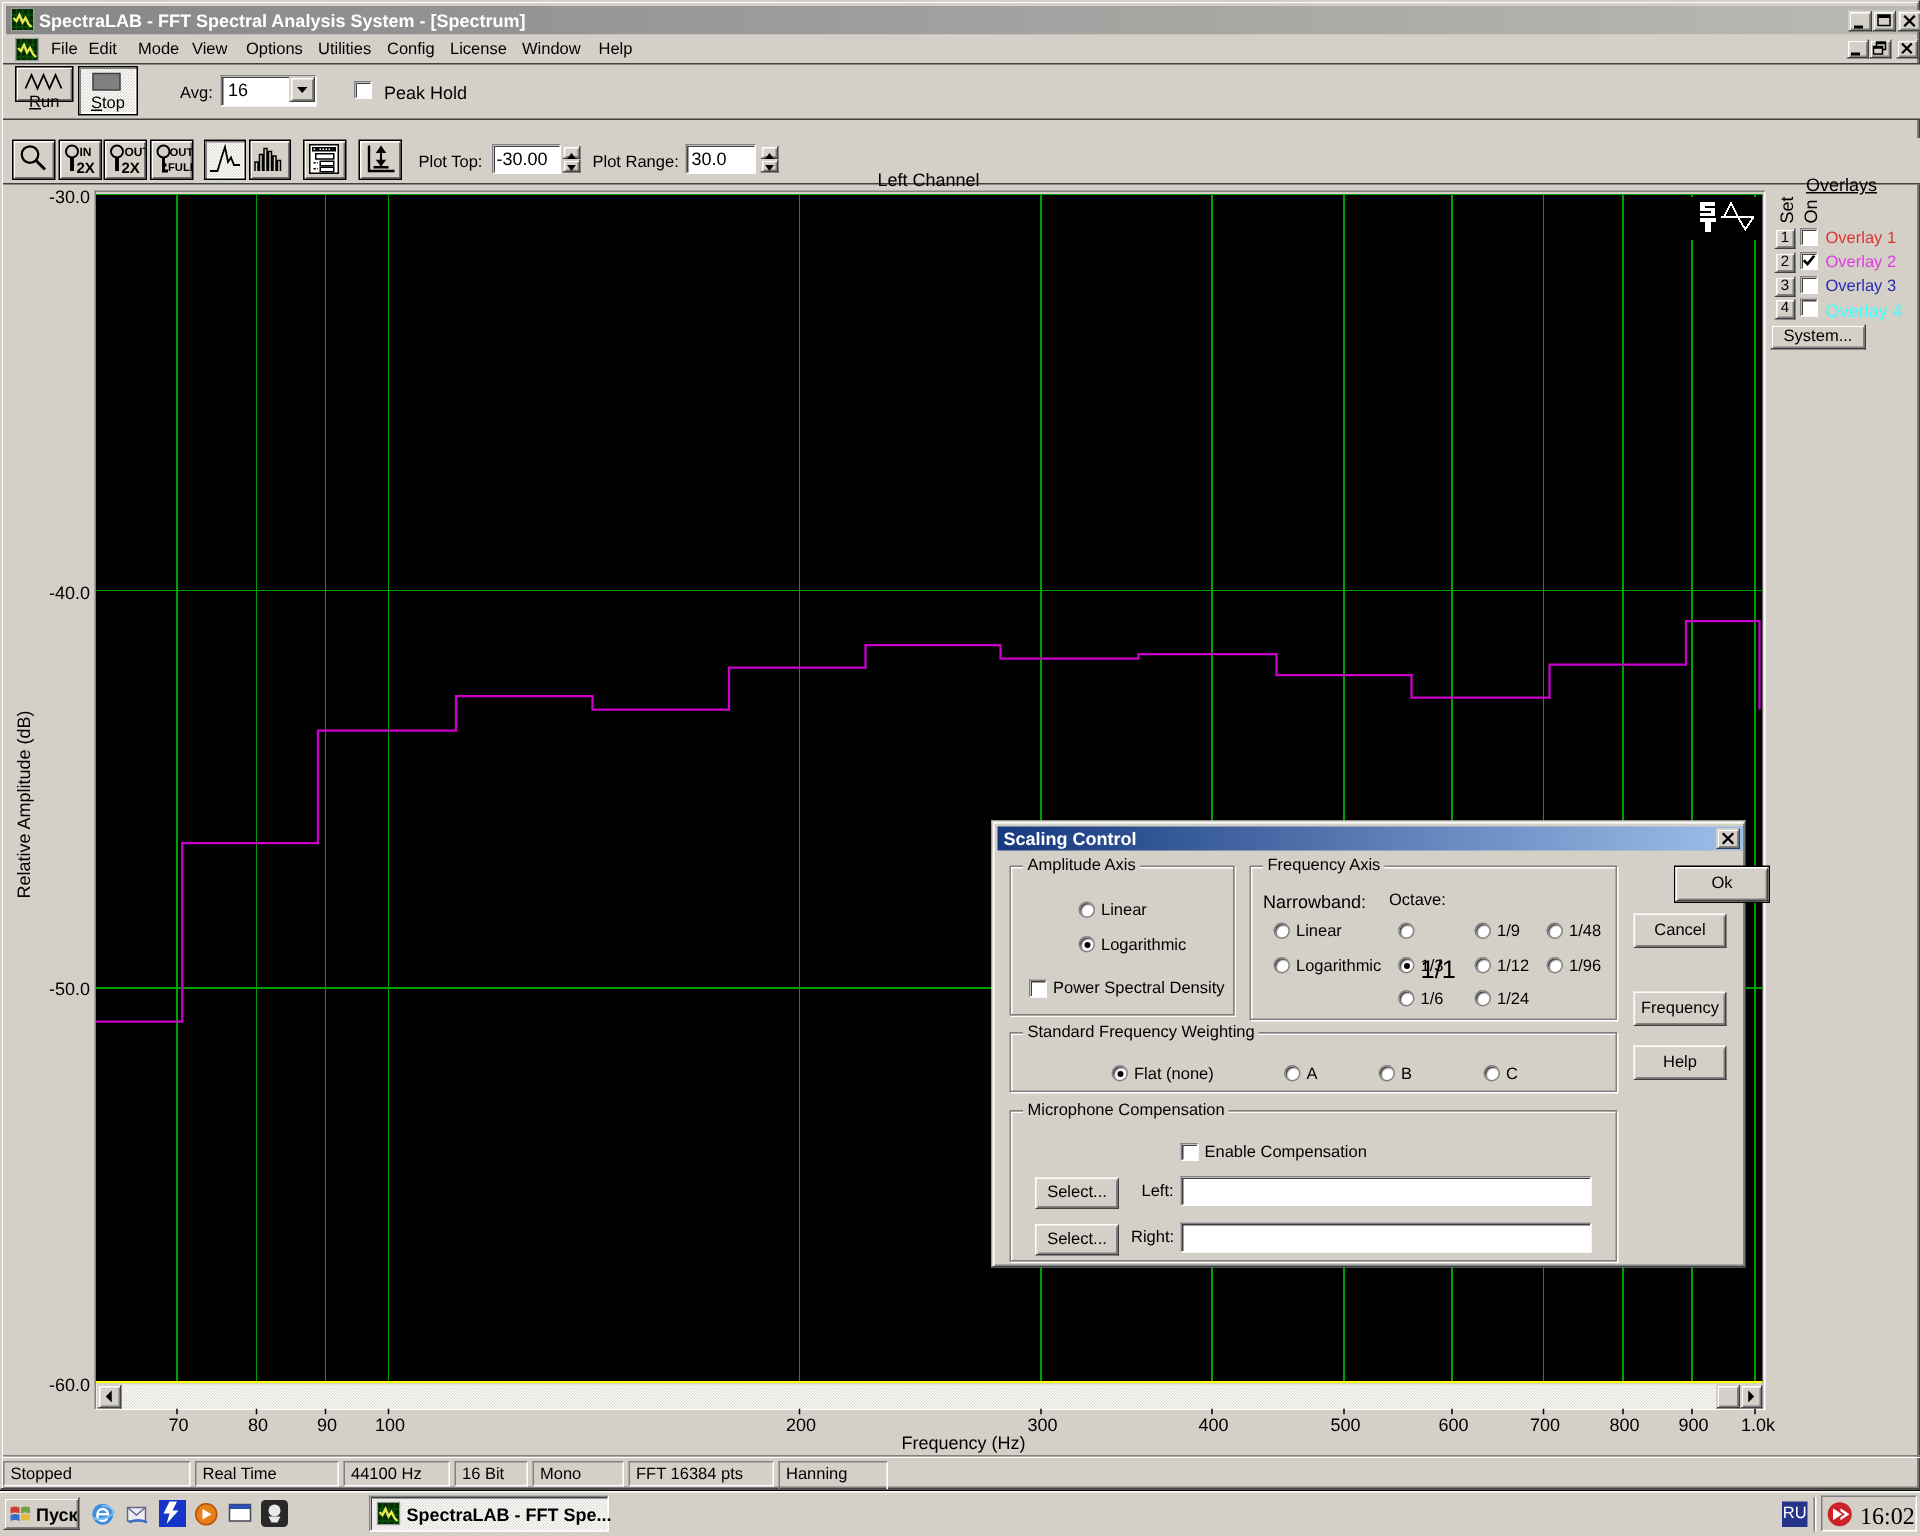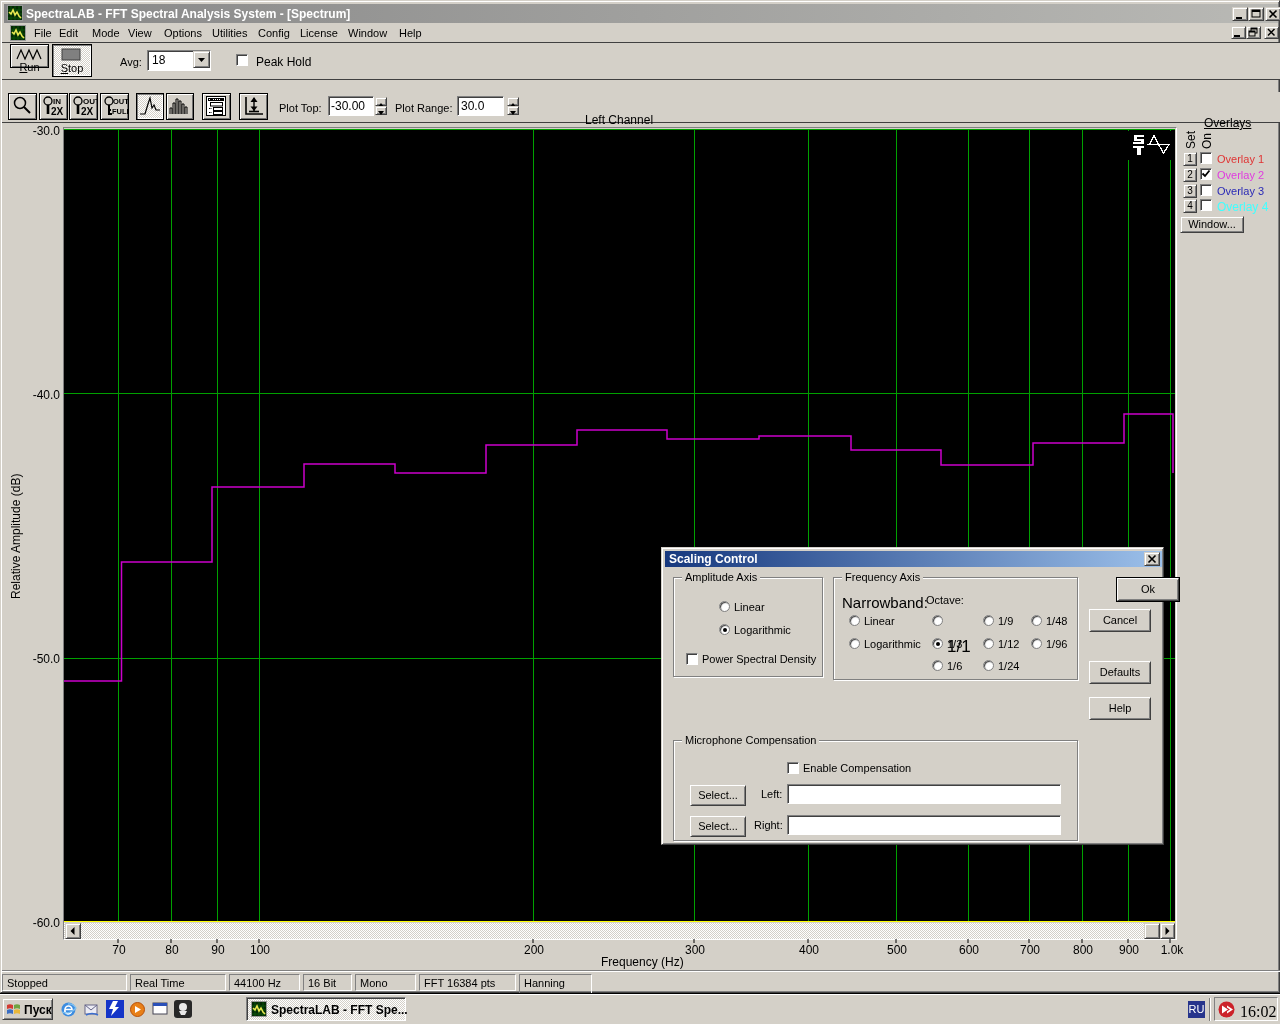--- a/index.html
+++ b/index.html
@@ -85,21 +85,21 @@
       <div style="font-size:11px;margin-top:-3px;"><span style="text-decoration:underline">R</span>un</div>
     </div>
     <div class="abs tbtnp" style="left:50px;top:1px;width:40px;height:33px;text-align:center;">
       <svg width="24" height="16" style="margin-top:2px">
           <rect x="2" y="2" width="18" height="11" fill="#808080" stroke="#404040"></rect>
         </svg>
       <div style="font-size:11px;margin-top:-3px;"><span style="text-decoration:underline">S</span>top</div>
     </div>
     <div class="abs btxt" style="left:118px;top:13px;">Avg:</div>
     <div class="abs sunken" style="left:145px;top:7px;width:64px;height:21px;">
-      <div class="abs" style="left:4px;top:2px;font-size:12px;">18</div>
+      <div class="abs" style="left:4px;top:2px;font-size:12px;">16</div>
       <div class="abs raised2" style="right:0;top:0;width:17px;height:17px;"><svg width="15" height="15">
             <path d="M4 6 L11 6 L7.5 10 Z" fill="#000"></path>
           </svg></div>
     </div>
     <div class="abs check" style="left:234px;top:11px;"></div>
     <div class="abs" style="left:254px;top:12px;font-size:12px;">Peak Hold</div>
   </div>
 
   <div class="abs" style="left:1px;top:79px;width:1278px;height:31px;background:#D4D0C8;border-bottom:1px solid #404040;margin-top:12px;">
     <div class="abs tbtn" style="left:6px;top:1px;width:29px;height:27px;">
@@ -301,21 +301,21 @@
   <div class="abs" style="left:1216px;top:168px;font-size:11px;color:#E03CE0;">Overlay 2</div>
 
   <div class="abs raised2" style="left:1182px;top:183px;width:14px;height:14px;text-align:center;font-size:10px;line-height:12px;">3</div>
   <div class="abs check" style="left:1199px;top:183px;"></div>
   <div class="abs" style="left:1216px;top:184px;font-size:11px;color:#2A2AB6;">Overlay 3</div>
 
   <div class="abs raised2" style="left:1182px;top:198px;width:14px;height:14px;text-align:center;font-size:10px;line-height:12px;">4</div>
   <div class="abs check" style="left:1199px;top:198px;"></div>
   <div class="abs" style="left:1216px;top:199px;font-size:12px;color:#40FFFF;">Overlay 4</div>
 
-  <div class="abs raised2" style="left:1179px;top:215px;width:64px;height:17px;text-align:center;font-size:11px;line-height:15px;">Window...</div>
+  <div class="abs raised2" style="left:1179px;top:215px;width:64px;height:17px;text-align:center;font-size:11px;line-height:15px;">System...</div>
 
   <div class="abs" style="left:1px;top:969px;width:1278px;height:23px;border-top:1px solid #808080;box-shadow:inset 0 1px 0 #FFFFFF;">
     <div class="abs cell" style="left:0px;top:3px;width:125px;height:17px;padding:2px 4px;">Stopped</div>
     <div class="abs cell" style="left:128px;top:3px;width:96px;height:17px;padding:2px 4px;">Real Time</div>
     <div class="abs cell" style="left:227px;top:3px;width:71px;height:17px;padding:2px 4px;">44100 Hz</div>
     <div class="abs cell" style="left:301px;top:3px;width:49px;height:17px;padding:2px 4px;">16 Bit</div>
     <div class="abs cell" style="left:353px;top:3px;width:61px;height:17px;padding:2px 4px;">Mono</div>
     <div class="abs cell" style="left:417px;top:3px;width:97px;height:17px;padding:2px 4px;">FFT 16384 pts</div>
     <div class="abs cell" style="left:517px;top:3px;width:73px;height:28px;padding:2px 4px;">Hanning</div>
   </div>
@@ -396,21 +396,21 @@
     <div class="radio" style="left:45px;top:23px;"></div>
     <div class="abs" style="left:60px;top:23px;font-size:11px;">Linear</div>
     <div class="radio sel" style="left:45px;top:46px;"></div>
     <div class="abs" style="left:60px;top:46px;font-size:11px;">Logarithmic</div>
     <div class="check" style="left:12px;top:75px;"></div>
     <div class="abs" style="left:28px;top:75px;font-size:11px;">Power Spectral Density</div>
   </div>
 
   <div class="abs group" style="left:171px;top:29px;width:245px;height:103px;">
     <div class="glabel">Frequency Axis</div>
-    <div class="abs" style="left:8px;top:16px;font-size:15px;">Narrowband:</div>
+    <div class="abs" style="left:8px;top:16px;font-size:12px;">Narrowband:</div>
     <div class="abs" style="left:92px;top:16px;font-size:11px;">Octave:</div>
     <div class="radio" style="left:15px;top:37px;"></div>
       <div class="abs" style="left:30px;top:37px;font-size:11px;">Linear</div>
     <div class="radio" style="left:15px;top:60px;"></div>
       <div class="abs" style="left:30px;top:60px;font-size:11px;">Logarithmic</div>
     <div class="radio" style="left:98px;top:37px;"></div>
       <div class="abs" style="left:113px;top:37px;font-size:17px;margin-top:22px;">1/1</div>
     <div class="radio" style="left:149px;top:37px;"></div>
       <div class="abs" style="left:164px;top:37px;font-size:11px;">1/9</div>
     <div class="radio" style="left:197px;top:37px;"></div>
@@ -420,32 +420,43 @@
     <div class="radio" style="left:149px;top:60px;"></div>
       <div class="abs" style="left:164px;top:60px;font-size:11px;">1/12</div>
     <div class="radio" style="left:197px;top:60px;"></div>
       <div class="abs" style="left:212px;top:60px;font-size:11px;">1/96</div>
     <div class="radio" style="left:98px;top:82px;"></div>
       <div class="abs" style="left:113px;top:82px;font-size:11px;">1/6</div>
     <div class="radio" style="left:149px;top:82px;"></div>
       <div class="abs" style="left:164px;top:82px;font-size:11px;">1/24</div>
   </div>
 
+  <div class="abs group" style="left:11px;top:140px;width:405px;height:40px;">
+    <div class="glabel">Standard Frequency Weighting</div>
+    <div class="radio sel" style="left:67px;top:21px;"></div>
+      <div class="abs" style="left:82px;top:21px;font-size:11px;">Flat (none)</div>
+    <div class="radio" style="left:182px;top:21px;"></div>
+      <div class="abs" style="left:197px;top:21px;font-size:11px;">A</div>
+    <div class="radio" style="left:245px;top:21px;"></div>
+      <div class="abs" style="left:260px;top:21px;font-size:11px;">B</div>
+    <div class="radio" style="left:315px;top:21px;"></div>
+      <div class="abs" style="left:330px;top:21px;font-size:11px;">C</div>
+  </div>
 
   <div class="abs group" style="left:11px;top:192px;width:405px;height:101px;">
     <div class="glabel">Microphone Compensation</div>
     <div class="check" style="left:113px;top:21px;"></div>
     <div class="abs" style="left:129px;top:21px;font-size:11px;">Enable Compensation</div>
     <div class="abs raised" style="left:16px;top:44px;width:56px;height:21px;text-align:center;line-height:19px;font-size:11px;">Select...</div>
     <div class="abs" style="left:87px;top:47px;font-size:11px;">Left:</div>
     <div class="abs sunken" style="left:113px;top:43px;width:274px;height:20px;"></div>
     <div class="abs raised" style="left:16px;top:75px;width:56px;height:21px;text-align:center;line-height:19px;font-size:11px;">Select...</div>
     <div class="abs" style="left:80px;top:78px;font-size:11px;">Right:</div>
     <div class="abs sunken" style="left:113px;top:74px;width:274px;height:20px;"></div>
   </div>
 
   <div class="abs" style="left:426px;top:29px;width:64px;height:25px;border:1px solid #000;margin-left:28px;">
       <div class="raised" style="width:100%;height:100%;text-align:center;line-height:21px;font-size:11px;">Ok</div>
     </div>
   <div class="abs raised" style="left:427px;top:61px;width:62px;height:23px;text-align:center;line-height:21px;font-size:11px;">Cancel</div>
-  <div class="abs raised" style="left:427px;top:113px;width:62px;height:23px;text-align:center;line-height:21px;font-size:11px;">Defaults</div>
+  <div class="abs raised" style="left:427px;top:113px;width:62px;height:23px;text-align:center;line-height:21px;font-size:11px;">Frequency</div>
   <div class="abs raised" style="left:427px;top:149px;width:62px;height:23px;text-align:center;line-height:21px;font-size:11px;">Help</div>
 </div>
 
 </body></html>

